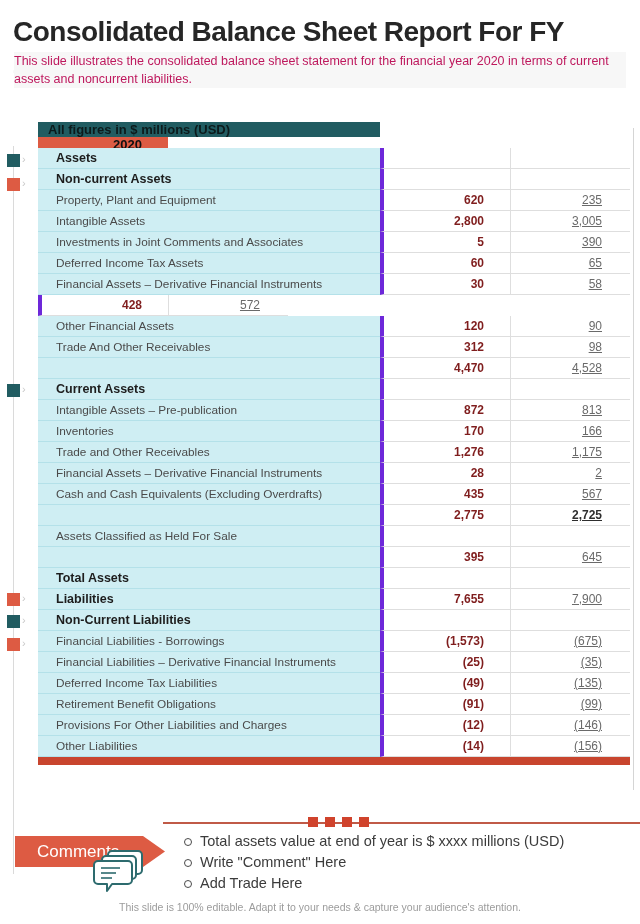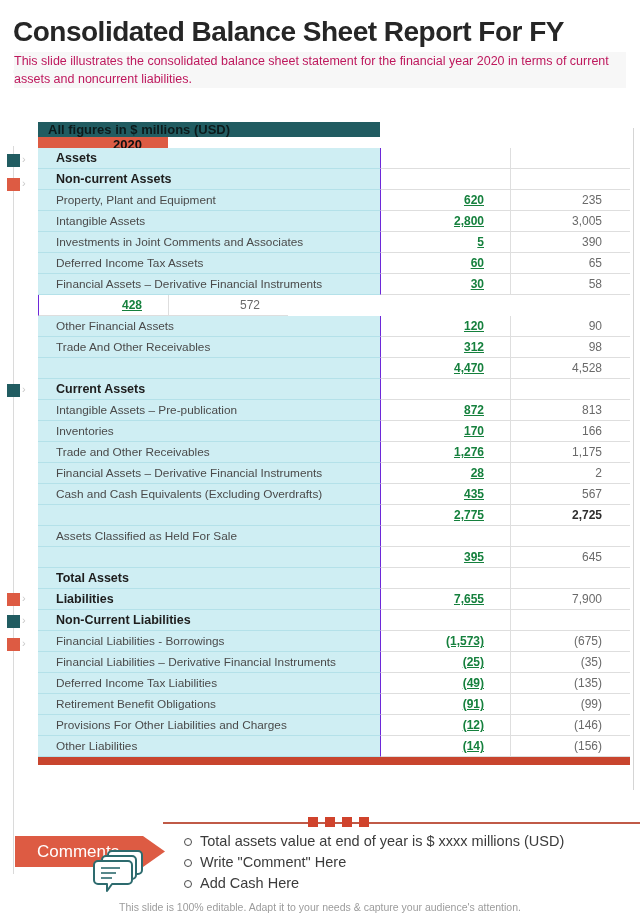--- a/index.html
+++ b/index.html
@@ -45,22 +45,22 @@
   .trow .c { display: flex; align-items: center; height: 100%; }
   .trow .label {
     width: 342px; background: var(--rowbg, #cfeef3);
     border-bottom: 1px solid #b4e1e9;
     padding-left: 18px; font-size: 11.8px; color: #4a4a4a;
   }
   .trow .v2020, .trow .v2019 {
     background: #fff; border-bottom: 1px solid #dedede;
     justify-content: flex-end; font-size: 12px;
   }
-  .trow .v2020 { width: 130px; border-left: 1px solid #6d28d9; padding-right: 26px; font-weight: 600; color: #15803d; text-decoration: underline; }
-  .trow .v2019 { width: 120px; border-left: 1px solid #dedede; padding-right: 28px; color: #6a6a6a; }
+  .trow .v2020 { width: 130px; border-left: 4px solid #6d28d9; padding-right: 26px; font-weight: 600; color: #7f1d1d; }
+  .trow .v2019 { width: 120px; border-left: 1px solid #dedede; padding-right: 28px; color: #6a6a6a; text-decoration: underline; }
   .trow.section .label { font-size: 12.5px; font-weight: 700; color: #1d1d1d; }
   .trow.b19 .v2019 { font-weight: 700; color: #2e2e2e; }
   .bottom-bar { width: 592px; height: 8px; background: var(--bar, #c8452e); }
   .right-rail { position: absolute; left: 633px; top: 128px; width: 1px; height: 662px; background: #d5d5d5; }
   
   .comments-banner {
     position: absolute; left: 15px; top: 808px; width: 150px; height: 31px;
     background: var(--red, #d8543c);
     clip-path: polygon(0 0, calc(100% - 22px) 0, 100% 50%, calc(100% - 22px) 100%, 0 100%);
     display: flex; align-items: center; padding-left: 22px;
@@ -287,17 +287,17 @@
         <line x1="9" y1="20" x2="28" y2="20"></line>
         <line x1="9" y1="25" x2="24" y2="25"></line>
         <line x1="9" y1="30" x2="20" y2="30"></line>
       </g>
     </svg>
   </div>
 
   <ul class="comments-list" id="comments-list">
       <li>Total assets value at end of year is $ xxxx millions (USD)</li>
       <li>Write "Comment" Here</li>
-      <li>Add Cash Here</li>
+      <li>Add Trade Here</li>
     </ul>
 
   <div class="footer-note">This slide is 100% editable. Adapt it to your needs &amp; capture your audience's attention.</div>
 </div>
 
 </body></html>

